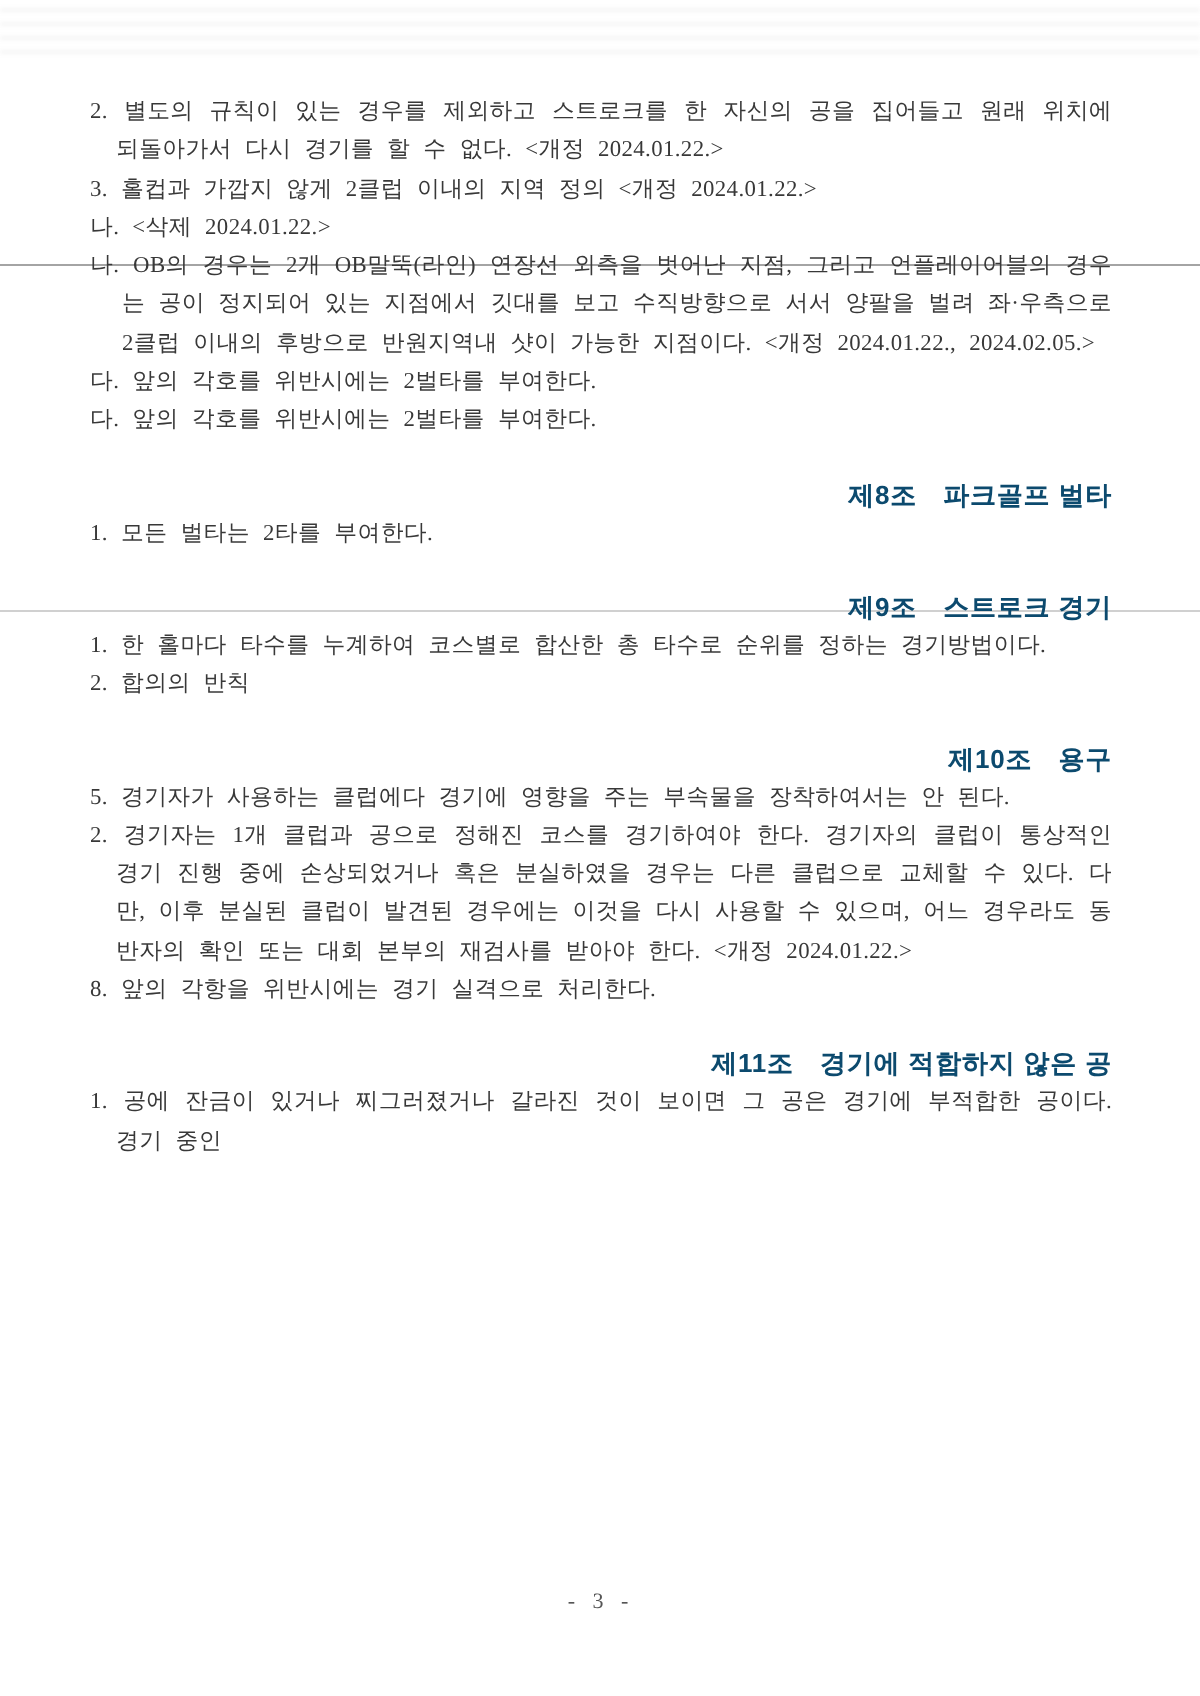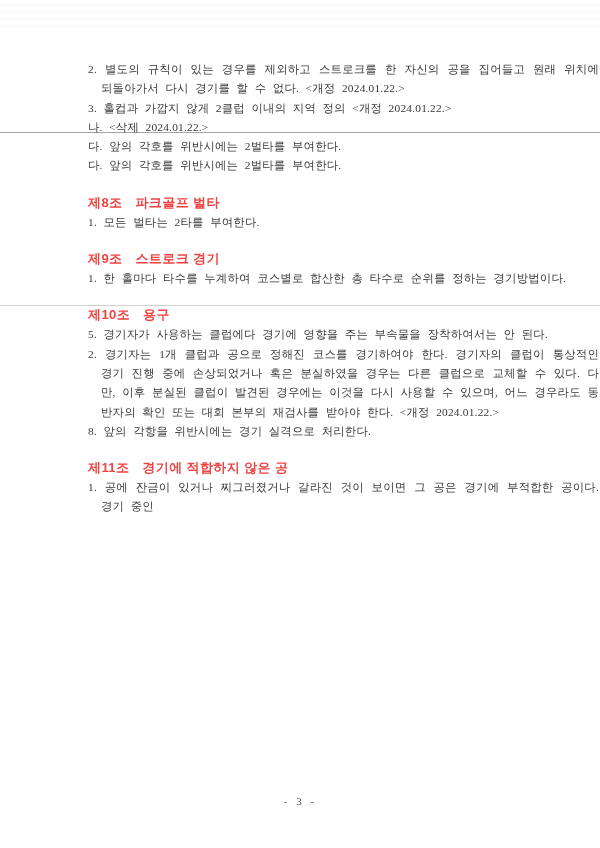--- a/index.html
+++ b/index.html
@@ -26,49 +26,48 @@
   .artifact-line-1{
     position:absolute;left:0;top:132px;width:600px;height:1px;
     background:rgba(90,90,90,0.55);
   }
   .artifact-line-2{
     position:absolute;left:0;top:305px;width:600px;height:1px;
     background:rgba(120,120,120,0.35);
   }
   .content{
     position:absolute;
-    left:45px;top:60px;
+    left:45px;top:47px;
     width:511px;
     font-size:11.4px;
     line-height:19.3px;
     color:#383838;
     text-align:justify;
     word-spacing:3.5px;
     letter-spacing:0.2px;
-    margin-left:43px;
   }
   .content p{margin:0;}
   .item-num{
     padding-left:13px;text-indent:-13px;margin-left:2px;
   }
   .item-sub{
     padding-left:16px;text-indent:-16px;margin-left:5px;
   }
   .item-dash{
     padding-left:6px;text-indent:-6px;margin-left:6px;
   }
   .article-heading{
     font-family:"Liberation Sans","DejaVu Sans",sans-serif;
     font-weight:700;
     font-size:13px;
     line-height:20px;
-    color:#ef4444;
+    color:#0c4a6e;
     letter-spacing:0.4px;
     margin-top:17px !important;
-    text-align:left;
+    text-align:right;
     word-spacing:0;
   }
   .article-heading .art-no{margin-right:13px;}
   .page-number{
     position:absolute;
     left:0;top:794px;width:600px;
     text-align:center;
     font-size:11px;
     line-height:14px;
     color:#555555;
@@ -82,32 +81,34 @@
 <div class="page">
 
   <div class="scan-ghost"></div>
   <div class="artifact-line-1"></div>
   <div class="artifact-line-2"></div>
 
   <div class="content">
     <p class="item-num">2. 별도의 규칙이 있는 경우를 제외하고 스트로크를 한 자신의 공을 집어들고 원래 위치에 되돌아가서 다시 경기를 할 수 없다. &lt;개정 2024.01.22.&gt;</p>
     <p class="item-num">3. 홀컵과 가깝지 않게 2클럽 이내의 지역 정의 &lt;개정 2024.01.22.&gt;</p>
     <p class="item-sub">나. &lt;삭제 2024.01.22.&gt;</p>
+    <p class="item-sub">나. OB의 경우는 2개 OB말뚝(라인) 연장선 외측을 벗어난 지점, 그리고 언플레이어블의 경우는 공이 정지되어 있는 지점에서 깃대를 보고 수직방향으로 서서 양팔을 벌려 좌·우측으로 2클럽 이내의 후방으로 반원지역내 샷이 가능한 지점이다. &lt;개정 2024.01.22., 2024.02.05.&gt;</p>
     <p class="item-sub">다. 앞의 각호를 위반시에는 2벌타를 부여한다.</p>
     <p class="item-sub">다. 앞의 각호를 위반시에는 2벌타를 부여한다.</p>
 
     <p class="article-heading">
       <span class="art-no">제8조</span><span class="art-title">파크골프 벌타</span>
     </p>
     <p class="item-num">1. 모든 벌타는 2타를 부여한다.</p>
 
     <p class="article-heading">
       <span class="art-no">제9조</span><span class="art-title">스트로크 경기</span>
     </p>
     <p class="item-num">1. 한 홀마다 타수를 누계하여 코스별로 합산한 총 타수로 순위를 정하는 경기방법이다.</p>
+    <p class="item-num">2. 합의의 반칙</p>
 
     <p class="article-heading">
       <span class="art-no">제10조</span><span class="art-title">용구</span>
     </p>
     <p class="item-num">5. 경기자가 사용하는 클럽에다 경기에 영향을 주는 부속물을 장착하여서는 안 된다.</p>
     <p class="item-num">2. 경기자는 1개 클럽과 공으로 정해진 코스를 경기하여야 한다. 경기자의 클럽이 통상적인 경기 진행 중에 손상되었거나 혹은 분실하였을 경우는 다른 클럽으로 교체할 수 있다. 다만, 이후 분실된 클럽이 발견된 경우에는 이것을 다시 사용할 수 있으며, 어느 경우라도 동반자의 확인 또는 대회 본부의 재검사를 받아야 한다. &lt;개정 2024.01.22.&gt;</p>
     <p class="item-num">8. 앞의 각항을 위반시에는 경기 실격으로 처리한다.</p>
 
     <p class="article-heading">
       <span class="art-no">제11조</span><span class="art-title">경기에 적합하지 않은 공</span>

